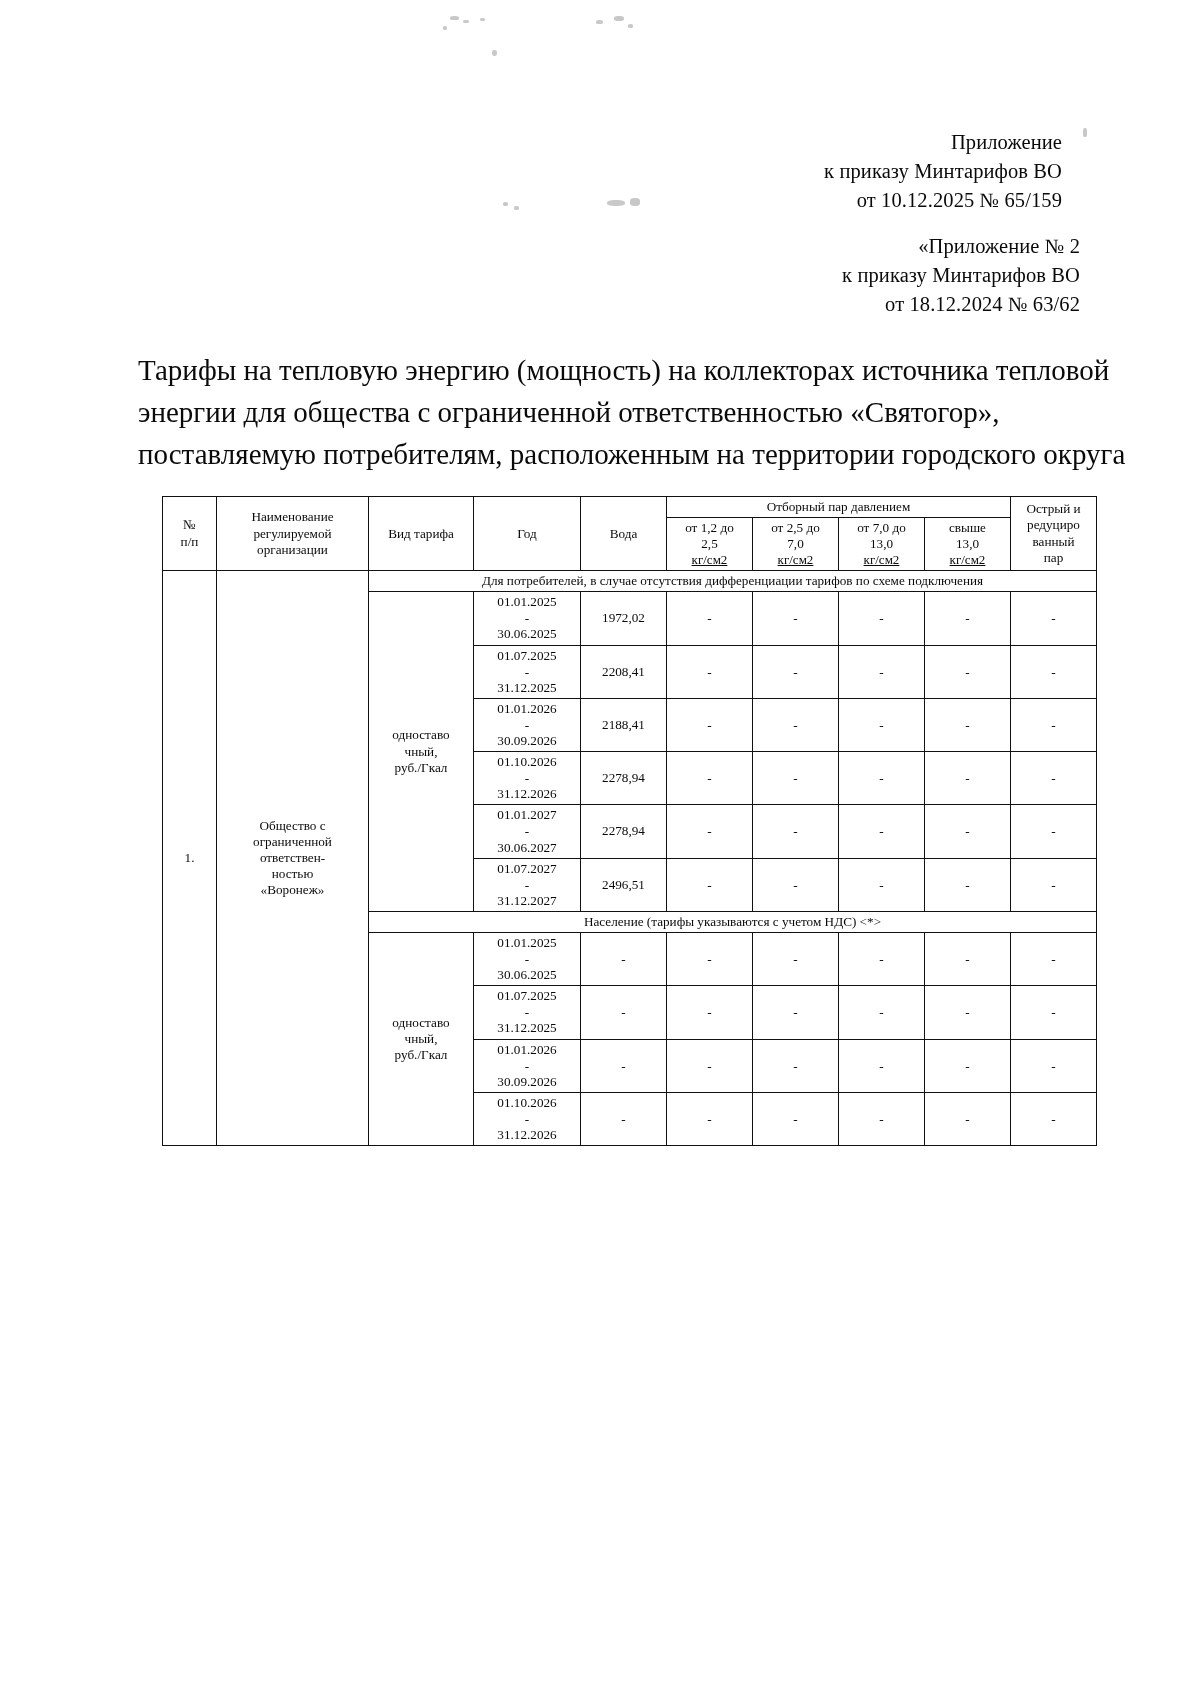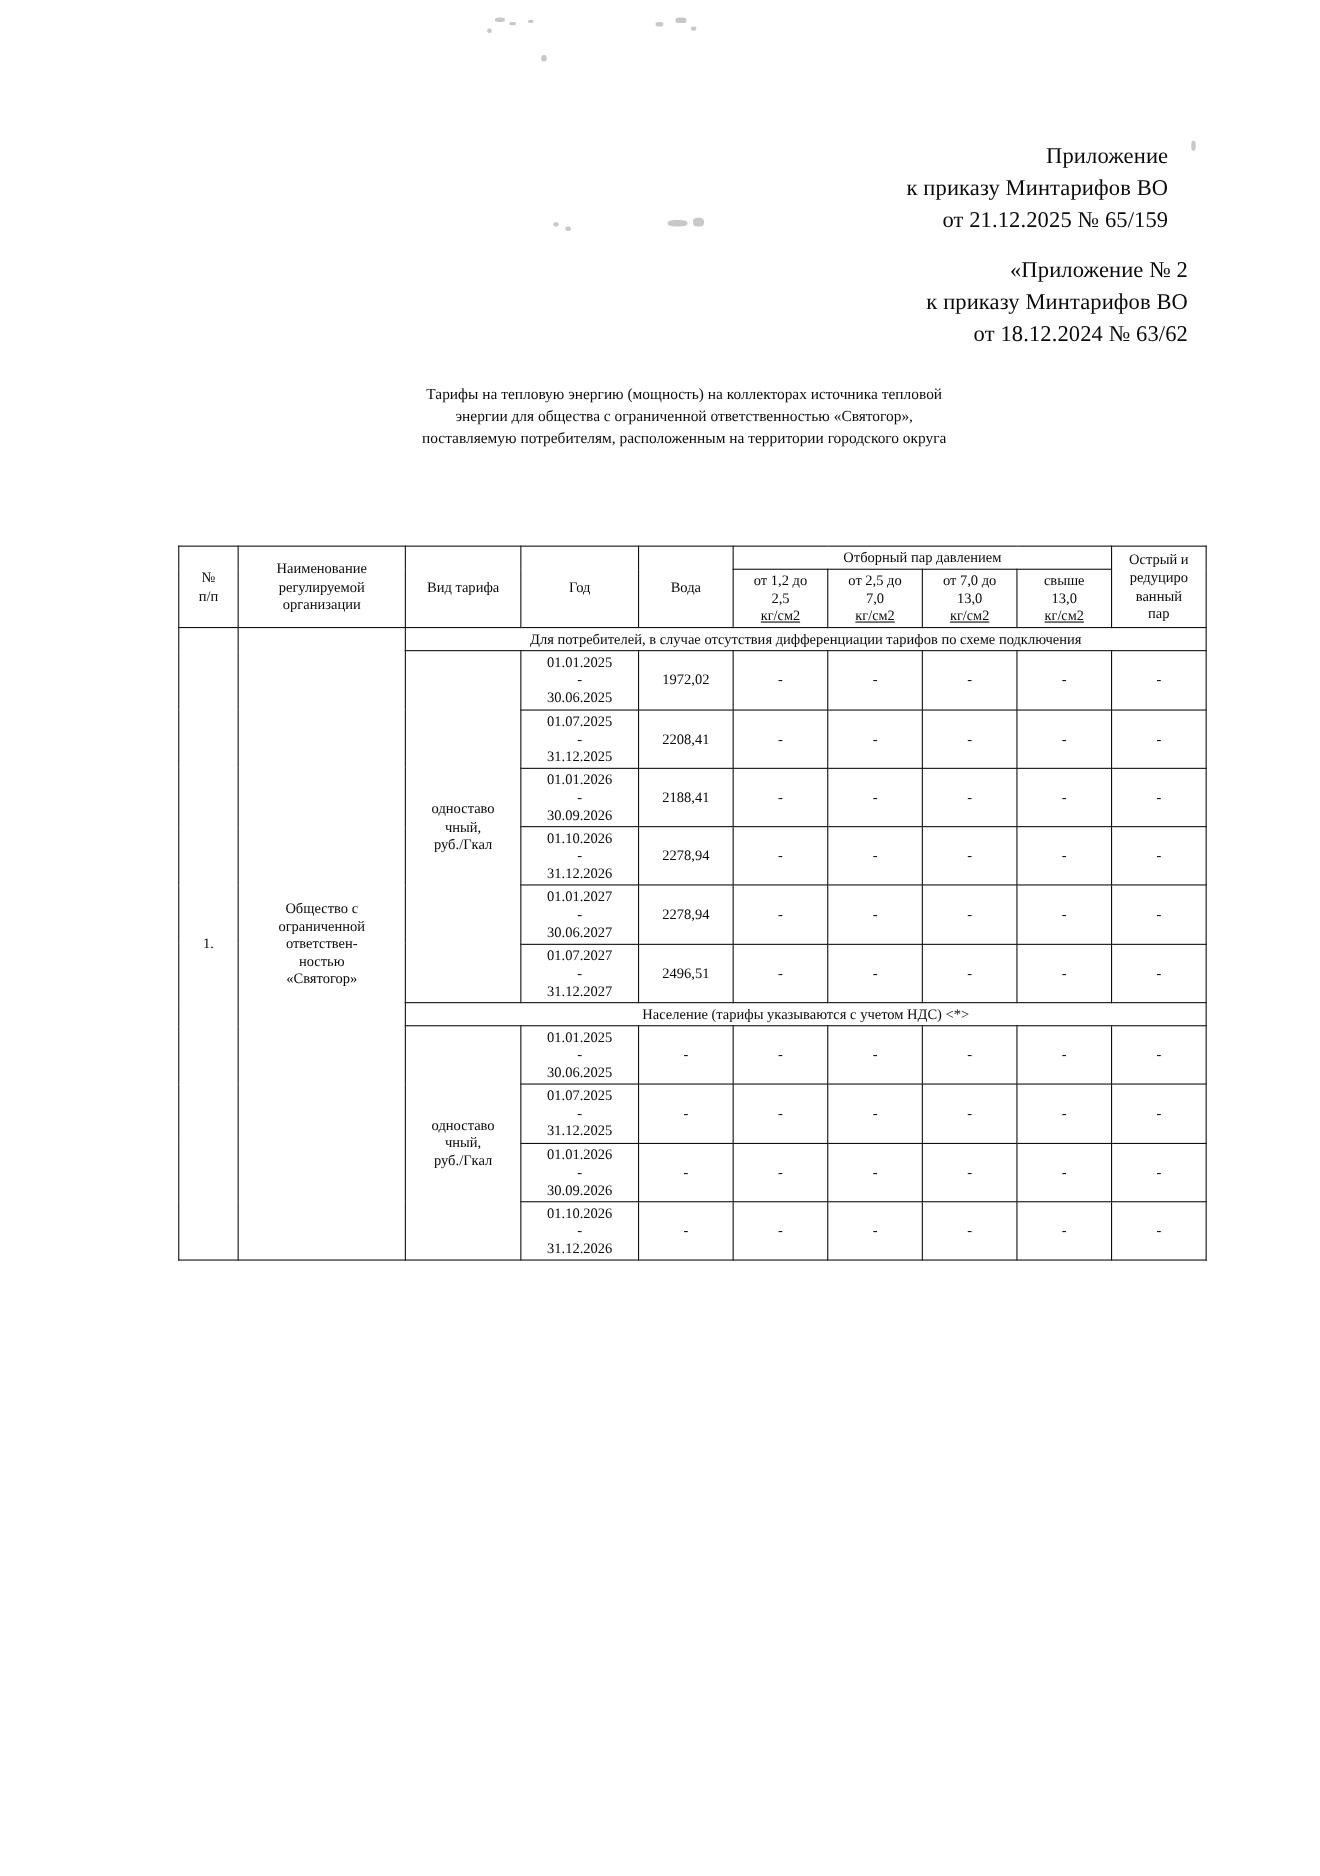--- a/index.html
+++ b/index.html
@@ -33,24 +33,23 @@
     letter-spacing: .1px;
   }
   #hdr-one { top: 128px; right: 138px; margin-left: 36px; }
   #hdr-two { top: 232px; right: 120px; }
   .hdr-line { white-space: nowrap; }
 
   
   #doc-title {
     position: absolute;
     top: 350px;
-    left: 162px;
+    left: 138px;
     width: 920px;
-    text-align: center;
-    font-size: 14px;
+    font-size: 29px;
     line-height: 1.44;
   }
   #doc-title .t-line { white-space: nowrap; }
 
   
   #tariff-table {
     position: absolute;
     top: 496px;
     left: 162px;
     width: 898px;
@@ -108,21 +107,21 @@
 <div class="speck" style="left:628px;top:24px;width:5px;height:4px;"></div>
 <div class="speck" style="left:503px;top:202px;width:5px;height:4px;"></div>
 <div class="speck" style="left:514px;top:206px;width:5px;height:4px;"></div>
 <div class="speck" style="left:607px;top:200px;width:18px;height:6px;"></div>
 <div class="speck" style="left:630px;top:198px;width:10px;height:8px;"></div>
 <div class="speck" style="left:1083px;top:128px;width:4px;height:9px;"></div>
 
 <div class="hdr-block" id="hdr-one">
   <div class="hdr-line">Приложение</div>
   <div class="hdr-line">к приказу Минтарифов ВО</div>
-  <div class="hdr-line">от 21.12.2025 № 65/159</div>
+  <div class="hdr-line">от 10.12.2025 № 65/159</div>
 </div>
 
 <div class="hdr-block" id="hdr-two">
   <div class="hdr-line">«Приложение № 2</div>
   <div class="hdr-line">к приказу Минтарифов ВО</div>
   <div class="hdr-line">от 18.12.2024 № 63/62</div>
 </div>
 
 <div id="doc-title">
   <div class="t-line">Тарифы на тепловую энергию (мощность) на коллекторах источника тепловой</div>
@@ -190,21 +189,21 @@
   </thead>
   <tbody>
 
     <tr>
       <td class="idx-cell" rowspan="12">1.</td>
       <td class="org-cell" rowspan="12">
         <div>Общество с</div>
         <div>ограниченной</div>
         <div>ответствен-</div>
         <div>ностью</div>
-        <div>«Святогор»</div>
+        <div>«Воронеж»</div>
       </td>
       <td class="section-banner" colspan="8">Для потребителей, в случае отсутствия дифференциации тарифов по схеме подключения</td>
     </tr>
 
     <tr>
       <td class="kind-cell" rowspan="6">
         <div>одноставо</div>
         <div>чный,</div>
         <div>руб./Гкал</div>
       </td>

